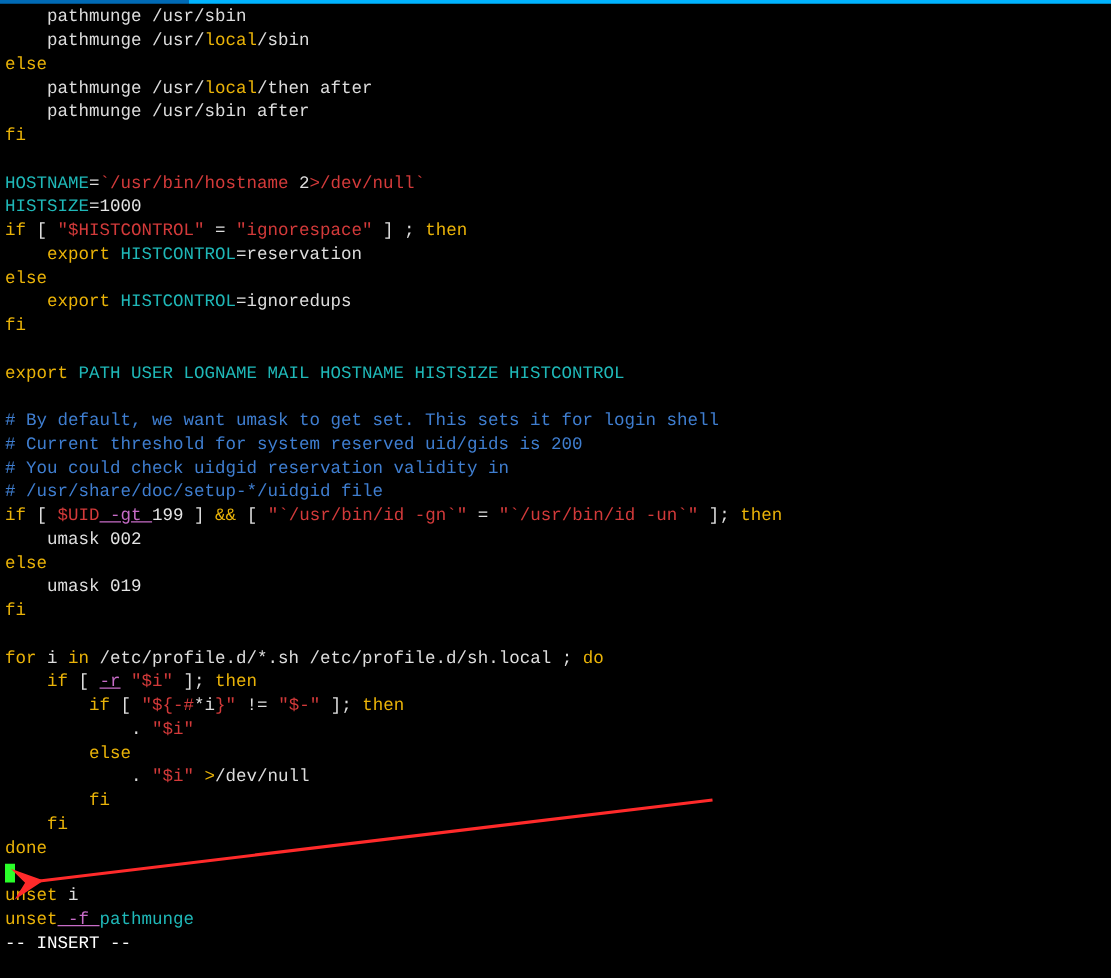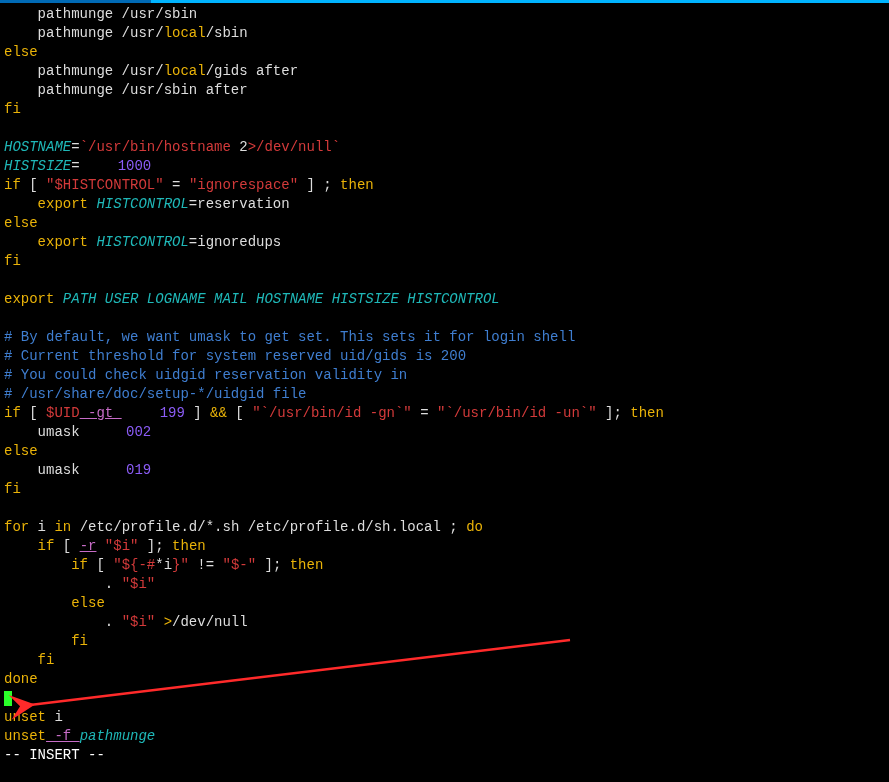--- a/index.html
+++ b/index.html
@@ -22,23 +22,23 @@
   pre {
     margin: 0;
     padding: 2px 4px;
     font-family: inherit;
     font-size: inherit;
     line-height: inherit;
     white-space: pre;
   }
   
   .kw { color: #eab308; text-align: center; }      
-  .id { color: #1fb8b8; font-style: italic; }
+  .id { color: #1fb8b8; }
   .var{ color: #d33a3a; }      
-  .num{ color: #8b5cf6; margin-left: 38px; }
+  .num{ color: #e5e5e5; }
   .flg{ color: #c76cc7; text-decoration: underline; }      
   .cmt{ color: #3f7ed0; }
   .cursor {
     display:inline-block;
     width: 8px;
     height: 15px;
     background:#2aff2a;
     vertical-align: text-bottom;
   }
   .status {
@@ -53,21 +53,21 @@
   .arrow svg { overflow:visible; }
 </style>
 </head>
 <body>
 
 <div class="topbar"></div>
 
 <pre><span>    pathmunge /usr/sbin</span>
 <span><span>    pathmunge /usr/</span><span class="kw">local</span><span>/sbin</span></span>
 <span class="kw">else</span>
-<span><span>    pathmunge /usr/</span><span class="kw">local</span><span>/gids after</span></span>
+<span><span>    pathmunge /usr/</span><span class="kw">local</span><span>/then after</span></span>
 <span>    pathmunge /usr/sbin after</span>
 <span class="kw">fi</span>
 
 <span><span class="id">HOSTNAME</span><span>=</span><span class="var">`/usr/bin/hostname </span><span>2</span><span class="var">&gt;/dev/null`</span></span>
 <span><span class="id">HISTSIZE</span><span>=</span><span class="num">1000</span></span>
 <span><span class="kw">if</span><span> [ </span><span class="var">"$HISTCONTROL"</span><span> = </span><span class="var">"ignorespace"</span><span> ] ; </span><span class="kw">then</span></span>
 <span><span>    </span><span class="kw">export</span><span class="id"> HISTCONTROL</span><span>=reservation</span></span>
 <span class="kw">else</span>
 <span><span>    </span><span class="kw">export</span><span class="id"> HISTCONTROL</span><span>=ignoredups</span></span>
 <span class="kw">fi</span>

